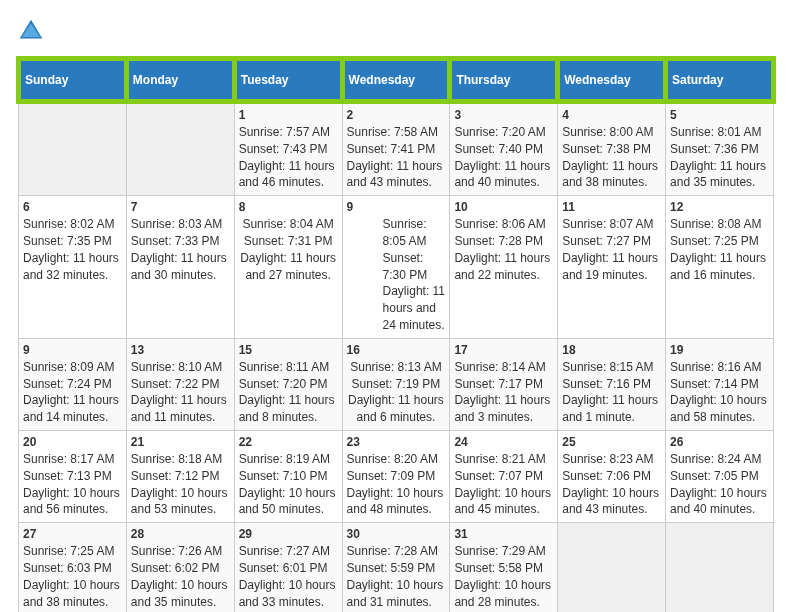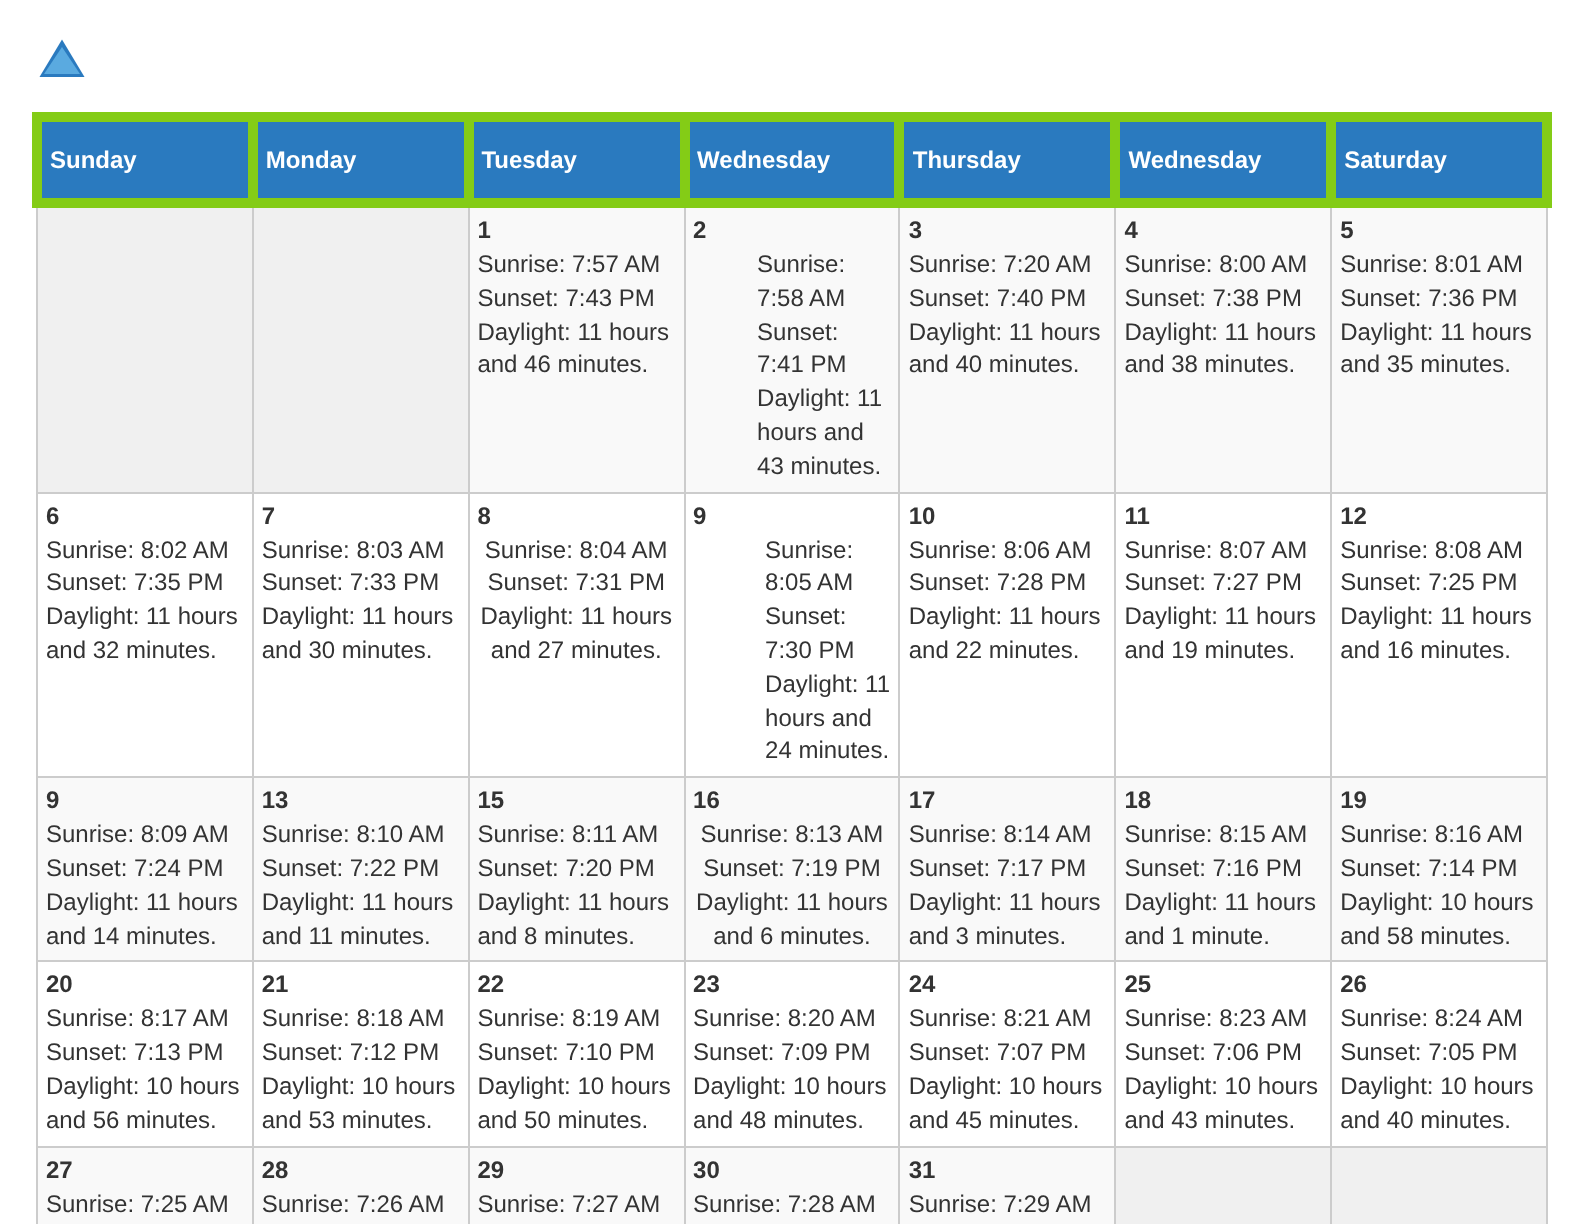--- a/index.html
+++ b/index.html
@@ -125,21 +125,21 @@
         <td class="empty-cell"></td>
         <td class="empty-cell"></td>
         <td>
           <span class="day-num">1</span>
           <div class="cell-text" style="white-space: pre-line;">Sunrise: 7:57 AM
 Sunset: 7:43 PM
 Daylight: 11 hours and 46 minutes.</div>
         </td>
         <td>
           <span class="day-num">2</span>
-          <div class="cell-text" style="white-space: pre-line; margin-left: 32px;">Sunrise: 7:58 AM
+          <div class="cell-text" style="white-space: pre-line;">Sunrise: 7:58 AM
 Sunset: 7:41 PM
 Daylight: 11 hours and 43 minutes.</div>
         </td>
         <td>
           <span class="day-num">3</span>
           <div class="cell-text" style="white-space: pre-line;">Sunrise: 7:20 AM
 Sunset: 7:40 PM
 Daylight: 11 hours and 40 minutes.</div>
         </td>
         <td>

